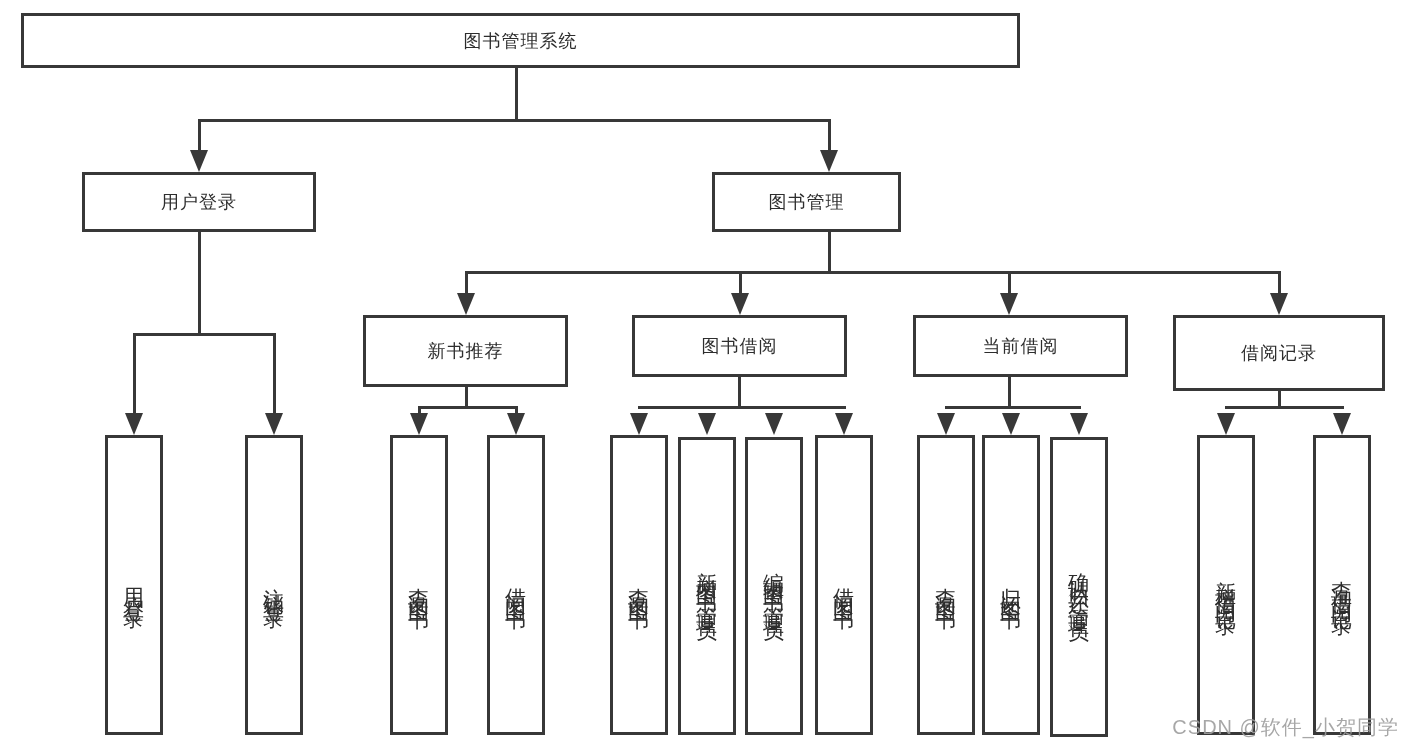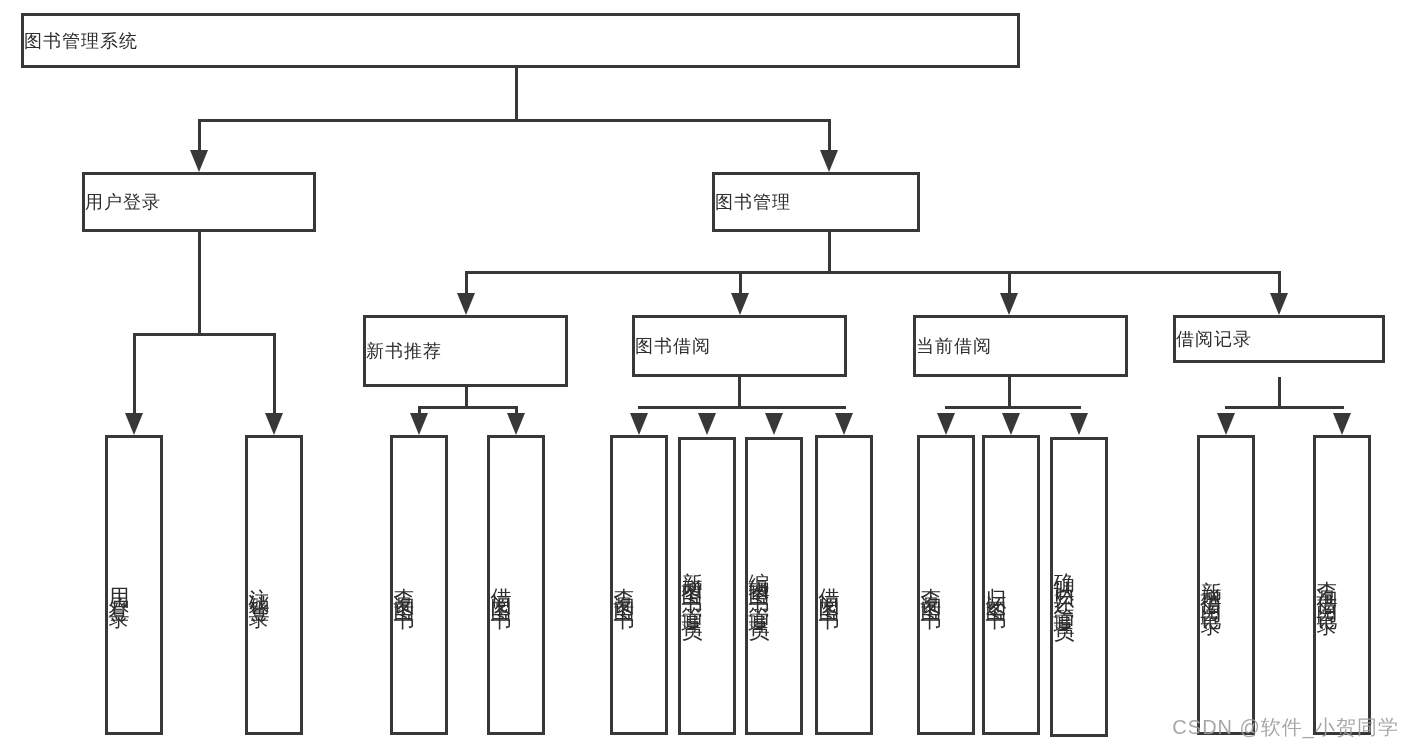--- a/index.html
+++ b/index.html
@@ -7,21 +7,21 @@
     --text:#2d2d2d;
     --watermark:#9e9e9e;
     --background:#ffffff;
   }
   *{margin:0;padding:0;box-sizing:border-box}
   html,body{width:1405px;height:747px;background:var(--background);overflow:hidden;
     font-family:"Liberation Sans","DejaVu Sans",sans-serif;color:var(--text)}
   #stage{position:relative;width:1405px;height:747px;background:var(--background)}
 
   .box{position:absolute;border:3px solid var(--line);background:#fff;
-       display:flex;align-items:center;z-index:2}
+       display:flex;align-items:center;justify-content:center;z-index:2}
   .box.h span{font-size:18px;letter-spacing:1px;white-space:nowrap}
   .box.v .vtext{writing-mode:vertical-rl;text-orientation:mixed;
        font-size:21px;letter-spacing:7px;line-height:1.1;white-space:nowrap}
 
   .vline{position:absolute;width:3px;background:var(--line);z-index:1}
   .hline{position:absolute;height:3px;background:var(--line);z-index:1}
   .arrow{position:absolute;width:0;height:0;z-index:1;
        border-left:9px solid transparent;border-right:9px solid transparent;
        border-top:22px solid var(--line)}
 
@@ -40,21 +40,21 @@
   <div class="vline" style="left:515px;top:68px;height:54px"></div>
   <div class="hline" style="left:198px;top:119px;width:632px"></div>
   <div class="vline" style="left:198px;top:119px;height:34px"></div>
   <div class="vline" style="left:828px;top:119px;height:34px"></div>
   <div class="arrow" style="left:190px;top:150px"></div>
   <div class="arrow" style="left:820px;top:150px"></div>
 
   <div class="box h" style="left:82px;top:172px;width:234px;height:60px">
     <span>用户登录</span>
   </div>
-  <div class="box h" style="left:712px;top:172px;width:208px;height:60px">
+  <div class="box h" style="left:712px;top:172px;width:189px;height:60px">
     <span>图书管理</span>
   </div>
 
   <div class="vline" style="left:198px;top:232px;height:104px"></div>
   <div class="hline" style="left:133px;top:333px;width:142px"></div>
   <div class="vline" style="left:133px;top:333px;height:82px"></div>
   <div class="vline" style="left:273px;top:333px;height:82px"></div>
   <div class="arrow" style="left:125px;top:413px"></div>
   <div class="arrow" style="left:265px;top:413px"></div>
 
@@ -71,21 +71,21 @@
 
   <div class="box h" style="left:363px;top:315px;width:205px;height:72px">
     <span>新书推荐</span>
   </div>
   <div class="box h" style="left:632px;top:315px;width:215px;height:62px">
     <span>图书借阅</span>
   </div>
   <div class="box h" style="left:913px;top:315px;width:215px;height:62px">
     <span>当前借阅</span>
   </div>
-  <div class="box h" style="left:1173px;top:315px;width:212px;height:48px">
+  <div class="box h" style="left:1173px;top:315px;width:212px;height:76px">
     <span>借阅记录</span>
   </div>
 
   <div class="vline" style="left:465px;top:377px;height:32px"></div>
   <div class="hline" style="left:418px;top:406px;width:100px"></div>
   <div class="vline" style="left:418px;top:406px;height:10px"></div>
   <div class="vline" style="left:515px;top:406px;height:10px"></div>
   <div class="arrow" style="left:410px;top:413px"></div>
   <div class="arrow" style="left:507px;top:413px"></div>
 

